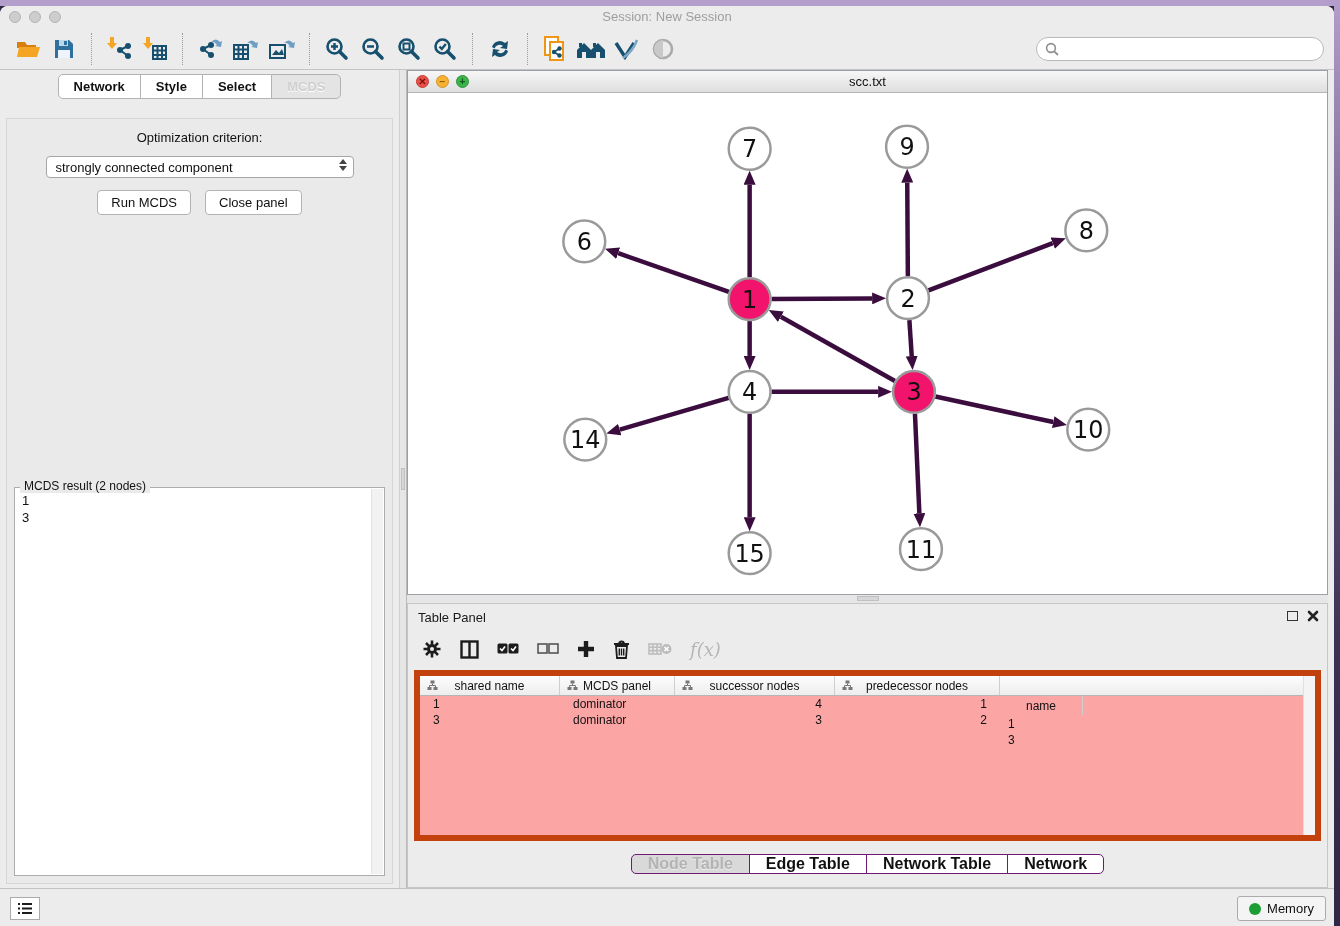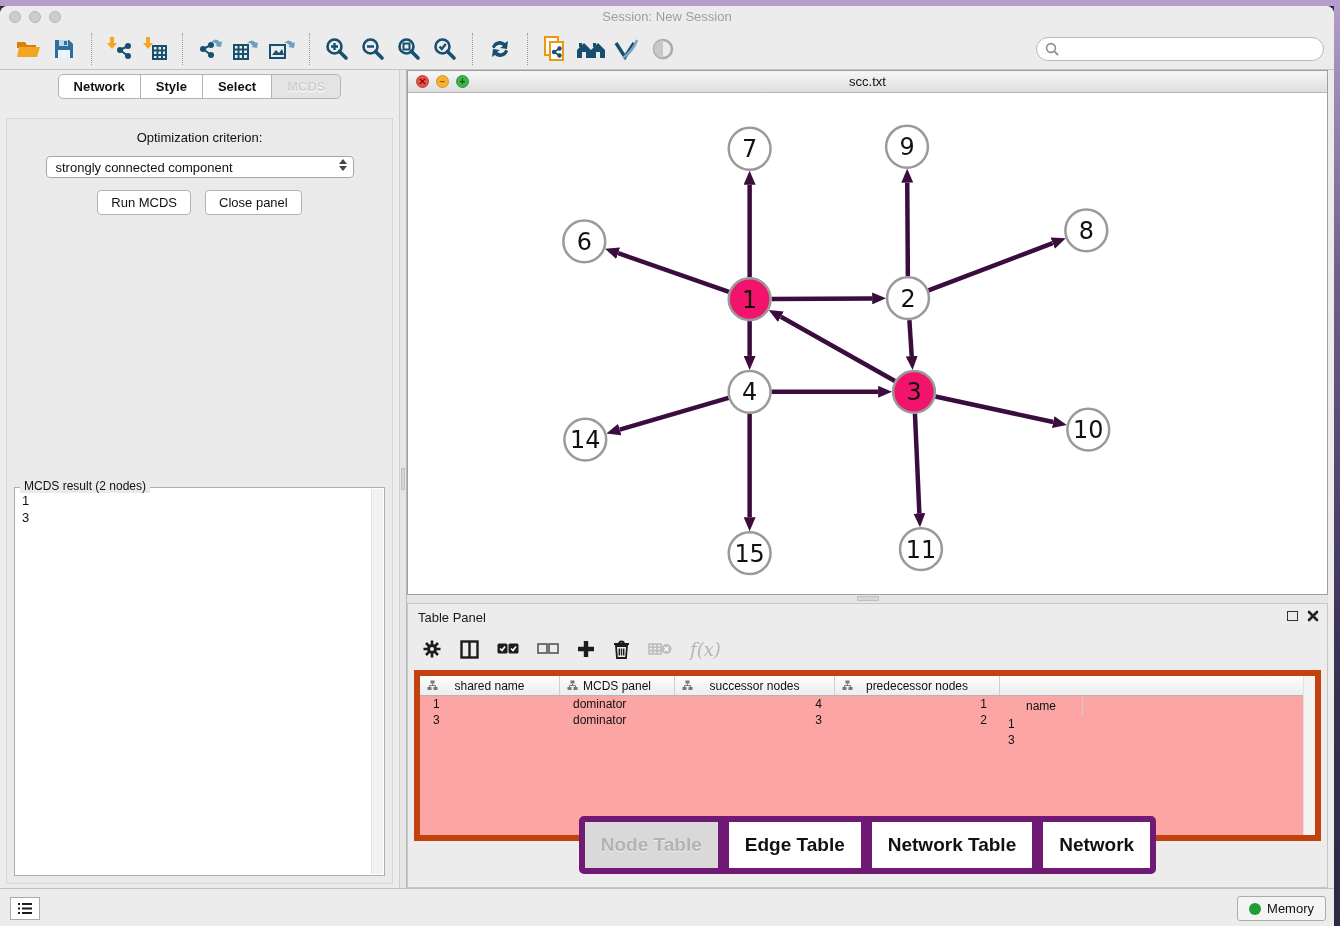--- a/index.html
+++ b/index.html
@@ -113,22 +113,22 @@
   .th .tree-ic { position:absolute; left:7px; top:4px; }
   .c0 { width:140px; } .c1 { width:115px; } .c2 { width:160px; } .c3 { width:165px; } .c4 { width:83px;margin-top:20px; }
   .trow { display:flex; height:16px; font-size:12px; color:#111; }
   .tcell { height:100%; line-height:16px; }
   .tcell.c0, .tcell.c1 { padding-left:13px; text-align:left; }
   .tcell.c2, .tcell.c3 { padding-right:13px; text-align:right; }
   .tcell.c4 { padding-left:8px; text-align:left; }
   .tp-vtrack { position:absolute; top:0; bottom:0; right:0; width:12px; background:#f4f4f4; border-left:1px solid #e0e0e0; }
 
   .tp-tabs { position:absolute; bottom:13px; left:0; right:0; display:flex; justify-content:center; }
-  .tp-tab { border:6px solid #701a75; background:#fff; color:#111; font-size:19px; font-weight:bold;
-    padding:12px 16px; margin-left:-1px; }
+  .tp-tab { border:1px solid #701a75; background:#fff; color:#111; font-size:16px; font-weight:bold;
+    padding:0 16px; margin-left:-1px; }
   .tp-tab:first-child { border-radius:5px 0 0 5px; margin-left:0; }
   .tp-tab:last-child { border-radius:0 5px 5px 0; }
   .tp-tab.active-etched { background:#d9d9d9; color:#b3b3b3; text-shadow:0 1px 0 #eee; }
 
   
   .status-bar { position:absolute; bottom:0; left:0; width:100%; height:38px;
     background:#ececec; border-top:1px solid #c2c2c2; }
   .list-btn { position:absolute; left:10px; top:8px; width:30px; height:23px; background:#fff;
     border:1px solid #ababab; display:flex; align-items:center; justify-content:center; }
   .memory-btn { position:absolute; right:8px; top:7px; height:25px; display:flex; align-items:center; gap:6px;

